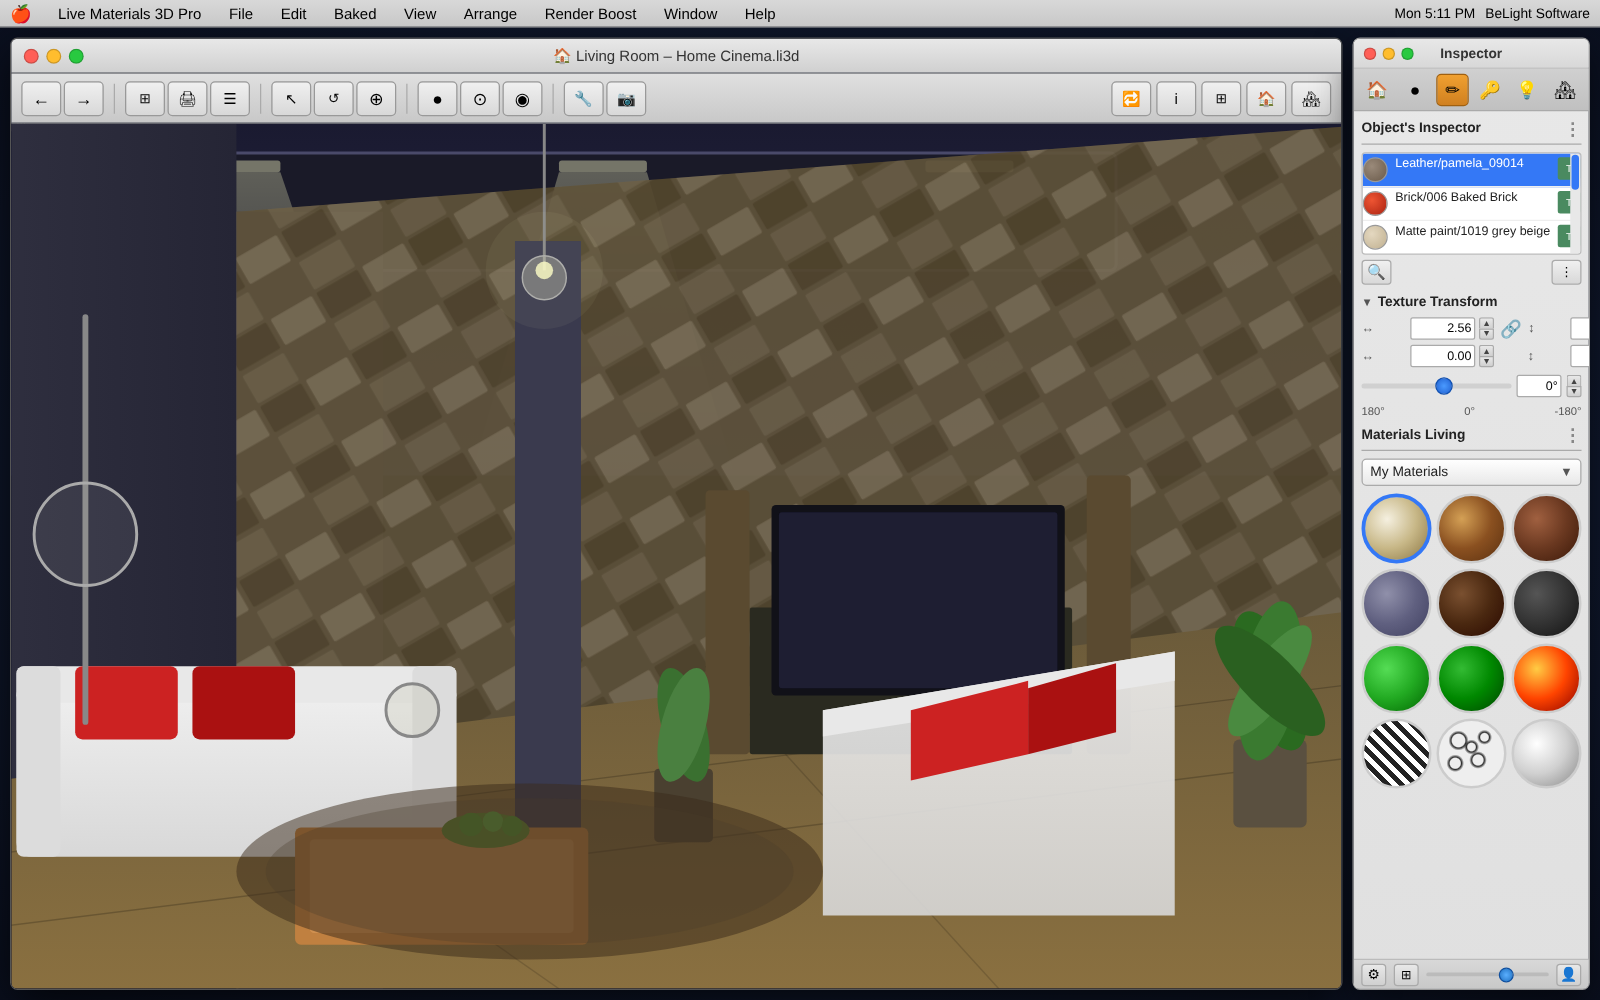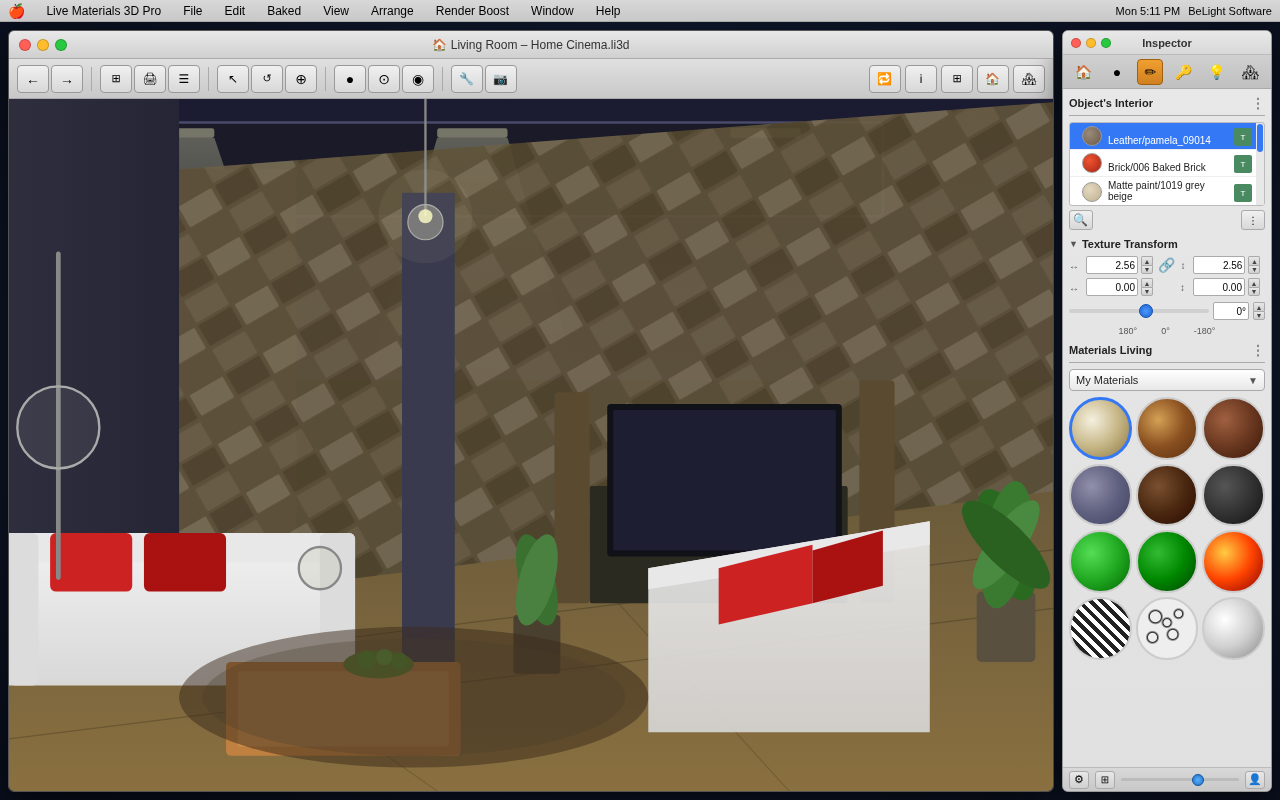--- a/index.html
+++ b/index.html
@@ -141,21 +141,21 @@
       height: 6px;
       background: #555;
       display: flex;
       align-items: center;
       padding: 0 4px;
     }
     .scroll-indicator { font-size: 10px; color: #888; }
 
     
     .inspector-panel {
-      width: 210px;
+      width: 190px;
       height: calc(100% - 16px);
       margin: 8px 8px 8px 4px;
       background: linear-gradient(to bottom, #e8e8e8, #e0e0e0);
       border-radius: 6px;
       overflow: hidden;
       box-shadow: 0 10px 30px rgba(0,0,0,0.6);
       border: 1px solid #999;
       display: flex;
       flex-direction: column;
     }
@@ -244,22 +244,22 @@
     .materials-list {
       background: #fff;
       border: 1px solid #bbb;
       border-radius: 3px;
       margin-bottom: 4px;
       overflow: hidden;
       position: relative;
     }
     .material-item {
       display: flex;
-      align-items: flex-end;
-      padding: 3px 12px;
+      align-items: flex-start;
+      padding: 3px 0;
       cursor: pointer;
       border-bottom: 1px solid #eee;
       gap: 6px;
       font-size: 10px;
       color: #222;
     }
     .material-item:last-child { border-bottom: none; }
     .material-item.selected { background: #3478f6; color: #fff; }
     .material-swatch {
       width: 20px;
@@ -318,20 +318,21 @@
     .collapse-arrow { font-size: 9px; color: #555; }
     .transform-input {
       width: 52px;
       height: 18px;
       background: #fff;
       border: 1px solid #aaa;
       border-radius: 2px;
       font-size: 10px;
       padding: 0 2px;
       text-align: right;
+      margin-left: 26px;
     }
     .transform-stepper {
       display: flex;
       flex-direction: column;
       gap: 0;
     }
     .stepper-up, .stepper-down {
       width: 12px;
       height: 9px;
       background: linear-gradient(to bottom, #e8e8e8, #d0d0d0);
@@ -382,25 +383,24 @@
       background: radial-gradient(circle, #4a9aff, #2060d0);
       border-radius: 50%;
       top: 50%;
       transform: translate(-50%, -50%);
       left: 55%;
       border: 1px solid #1050b0;
       cursor: pointer;
     }
     .rotation-labels {
       display: flex;
-      justify-content: center;
+      justify-content: space-between;
       font-size: 9px;
       color: #555;
       margin-bottom: 6px;
-      gap: 24px;
     }
 
     
     .gallery-section {
       margin-top: 4px;
     }
     .gallery-header {
       font-size: 11px;
       font-weight: 700;
       color: #222;
@@ -730,21 +730,21 @@
       <div class="inspector-tab">●</div>
       <div class="inspector-tab active">✏</div>
       <div class="inspector-tab">🔑</div>
       <div class="inspector-tab">💡</div>
       <div class="inspector-tab">🏘</div>
     </div>
 
     <div class="inspector-body">
 
       <div class="section-header">
-        <span>Object's Interior</span>
+        <span>Object's Inspector</span>
         <span style="font-size:14px;color:#888;">⋮</span>
       </div>
       <div class="section-divider"></div>
 
       <div class="materials-list">
 
         <div style="position:absolute;right:0;top:0;bottom:0;width:8px;background:#e8e8e8;z-index:10;">
           <div style="width:6px;height:28px;background:#3478f6;border-radius:3px;margin:1px auto;"></div>
         </div>
 

